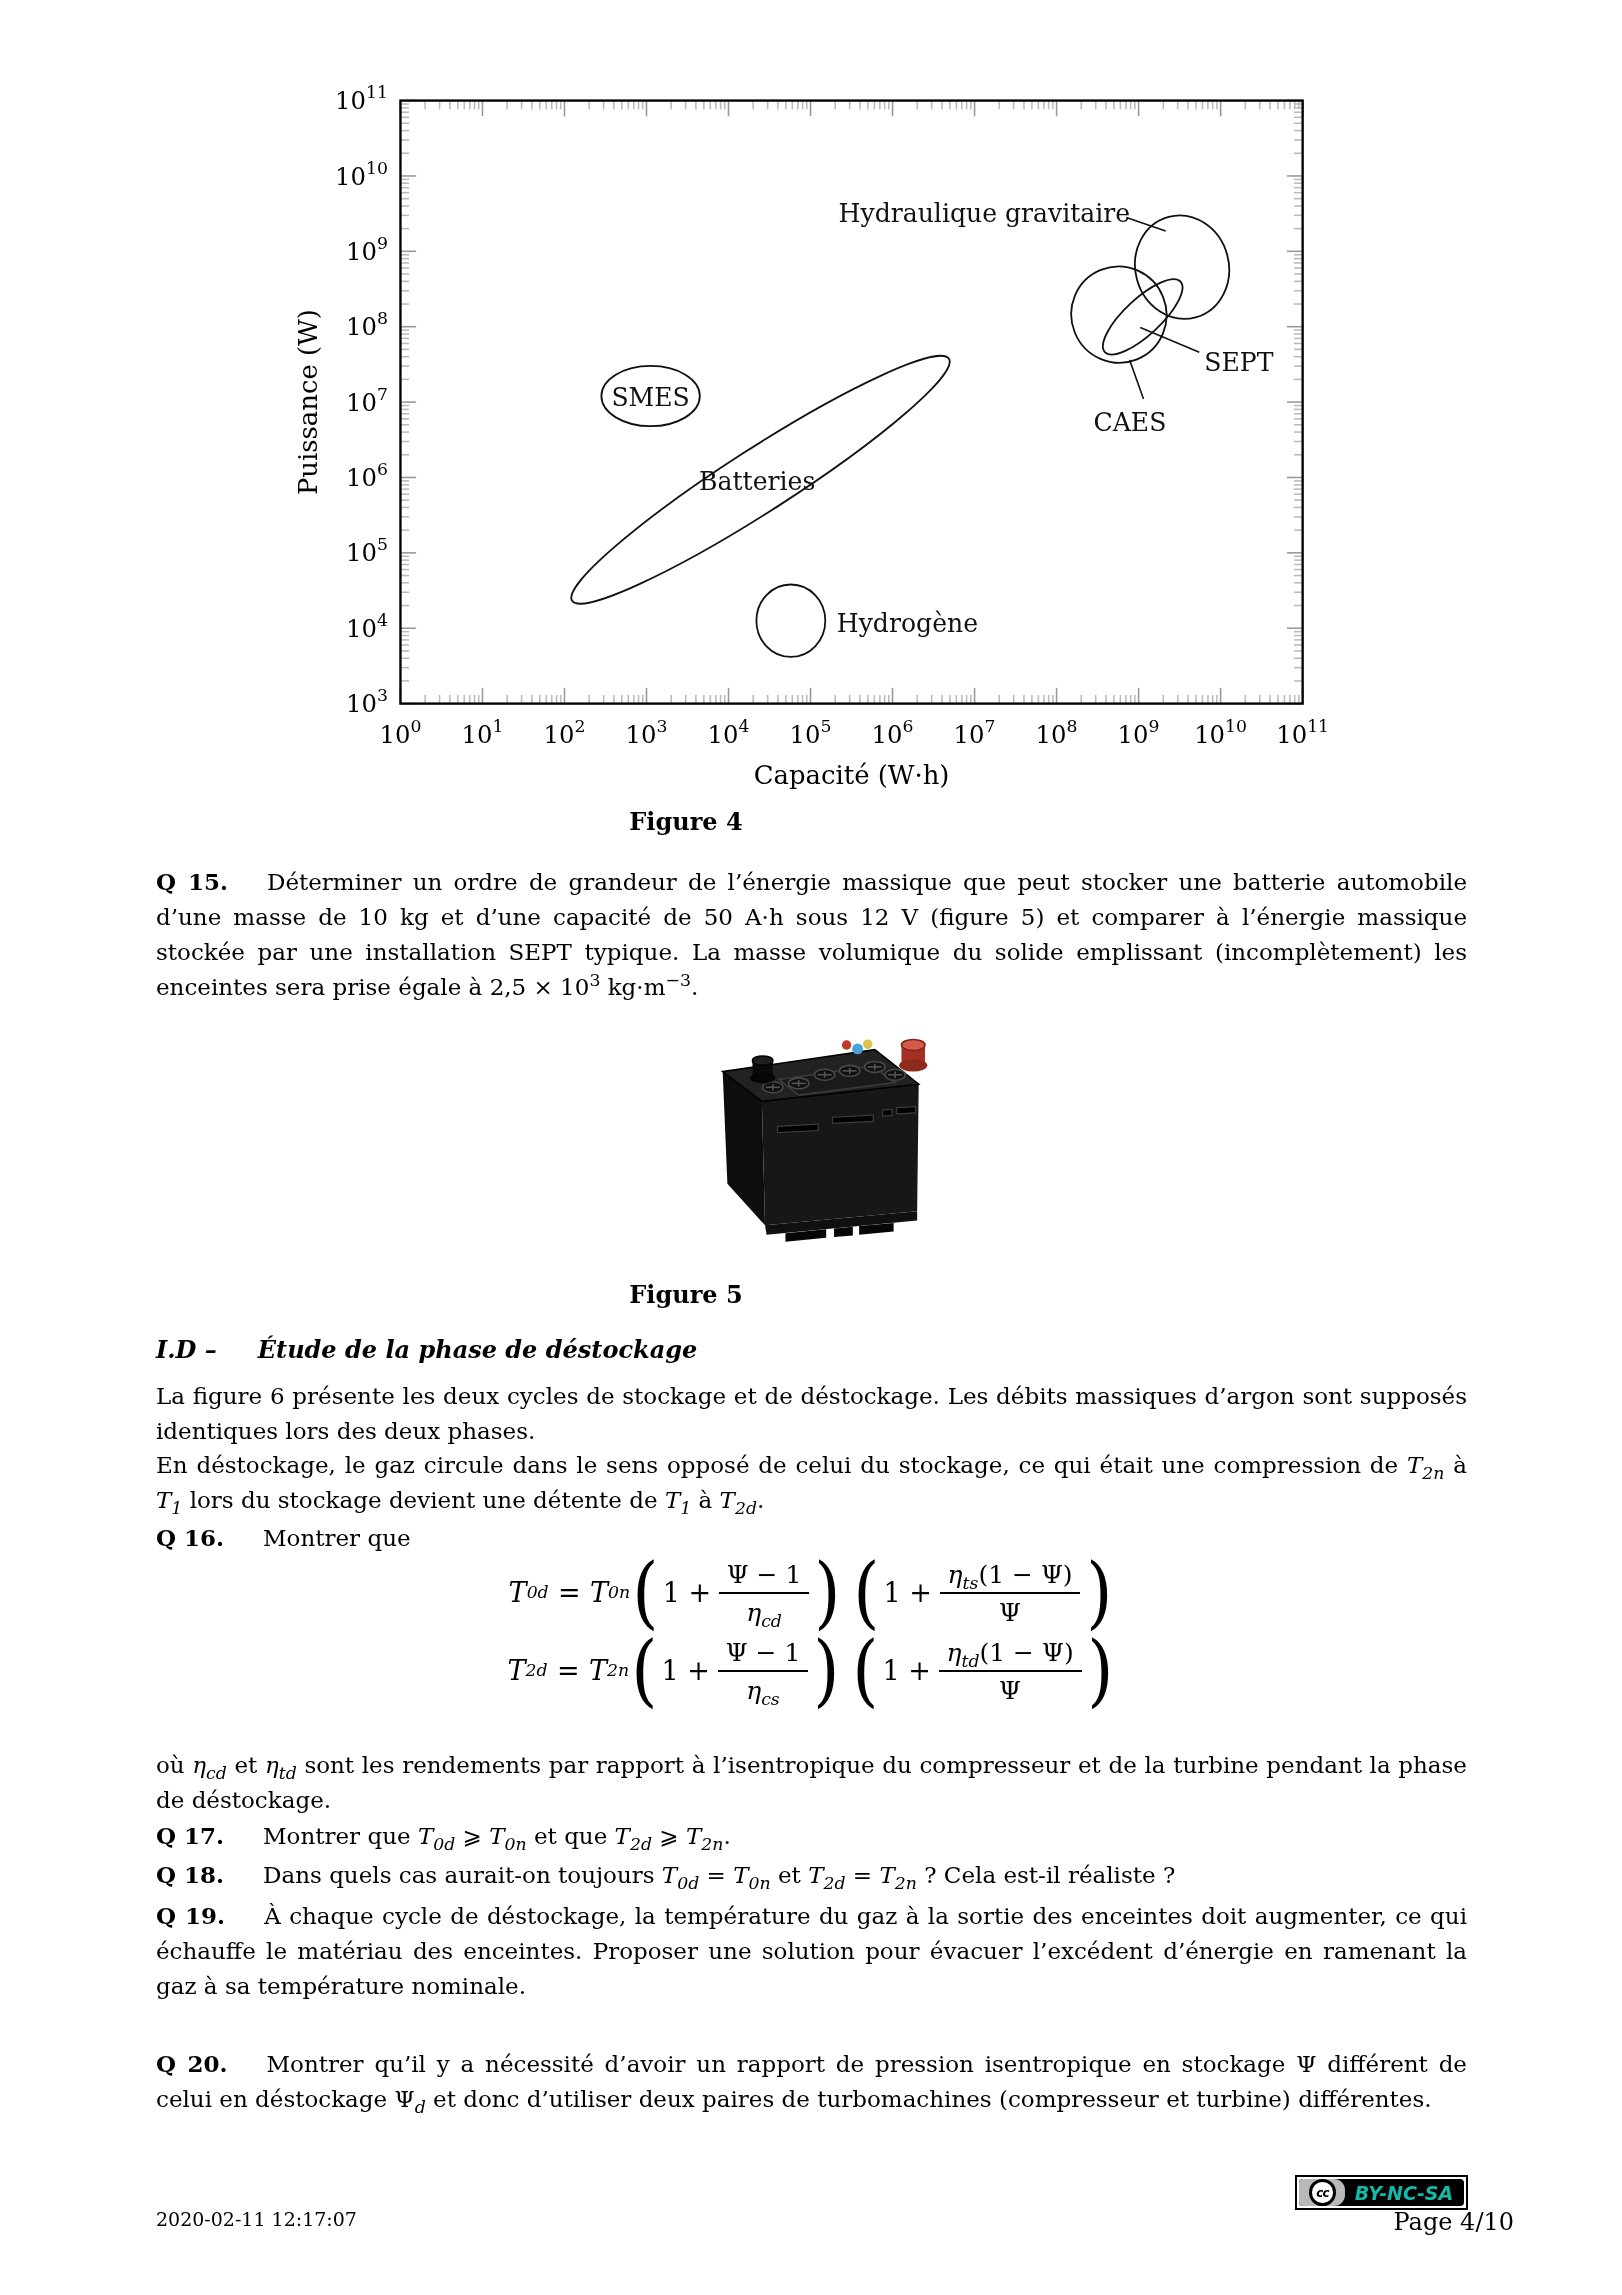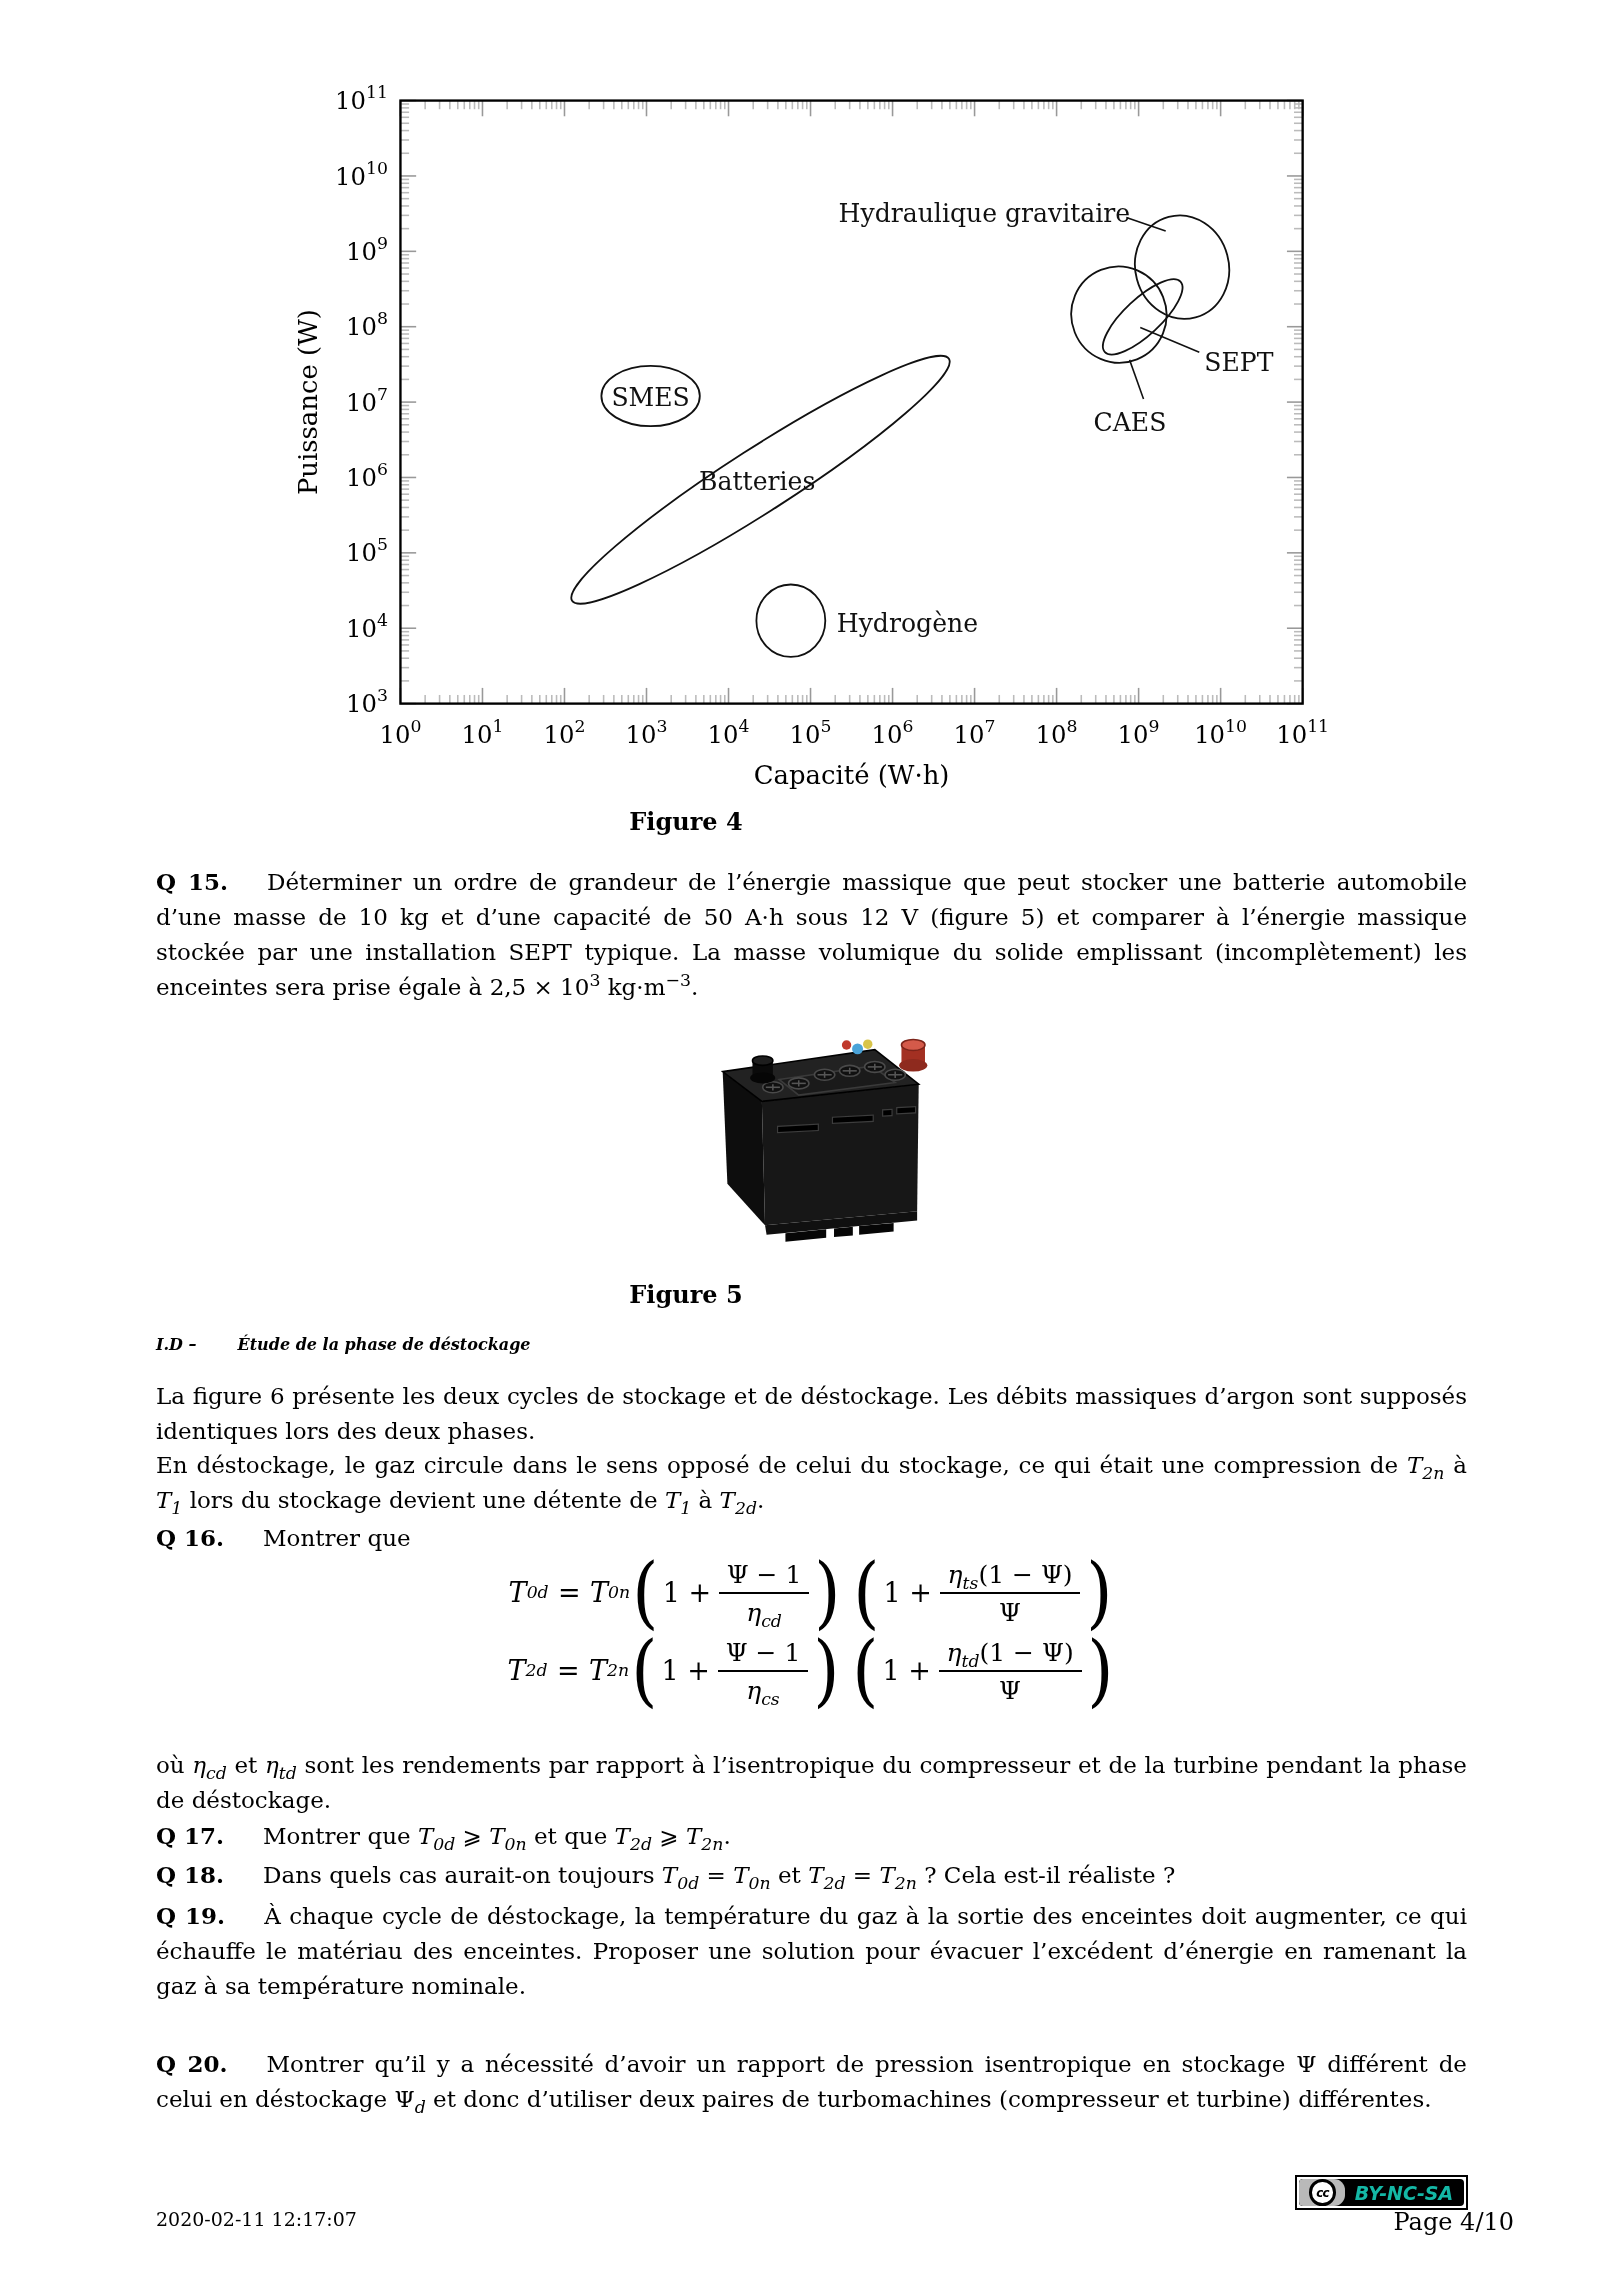--- a/index.html
+++ b/index.html
@@ -5,21 +5,21 @@
   html,body{margin:0;padding:0;background:#e8e8e8;}
   .page{position:relative;width:1623px;height:2295px;background:#ffffff;
         font-family:"DejaVu Serif", serif;color:#000;overflow:hidden;}
   svg text{font-family:"DejaVu Serif", serif;}
   .caption{position:absolute;left:0;width:1372px;text-align:center;
            font-weight:bold;font-size:24px;}
   .para{position:absolute;left:156px;width:1311px;font-size:23px;
         line-height:35px;text-align:justify;margin:0;}
   .qlabel{font-weight:bold;margin-right:39px;}
   .sechead{position:absolute;left:156px;width:1311px;margin:0;
-           font-size:16px;font-weight:bold;font-style:italic;}
+           font-size:24px;font-weight:bold;font-style:italic;}
   .sechead .seclabel{margin-right:41px;}
   sub{font-size:17.3px;line-height:0;font-style:italic;}
   sup{font-size:17.3px;line-height:0;}
   
   .eqblock{position:absolute;left:0;top:1558px;width:1623px;display:flex;
            flex-direction:column;align-items:center;gap:9.4px;}
   .eqrow{display:flex;align-items:center;font-size:27px;font-style:normal;}
   .eqrow i{font-style:italic;}
   .eqrow .op{margin:0 9.4px;}
   .frac{display:inline-flex;flex-direction:column;align-items:center;

